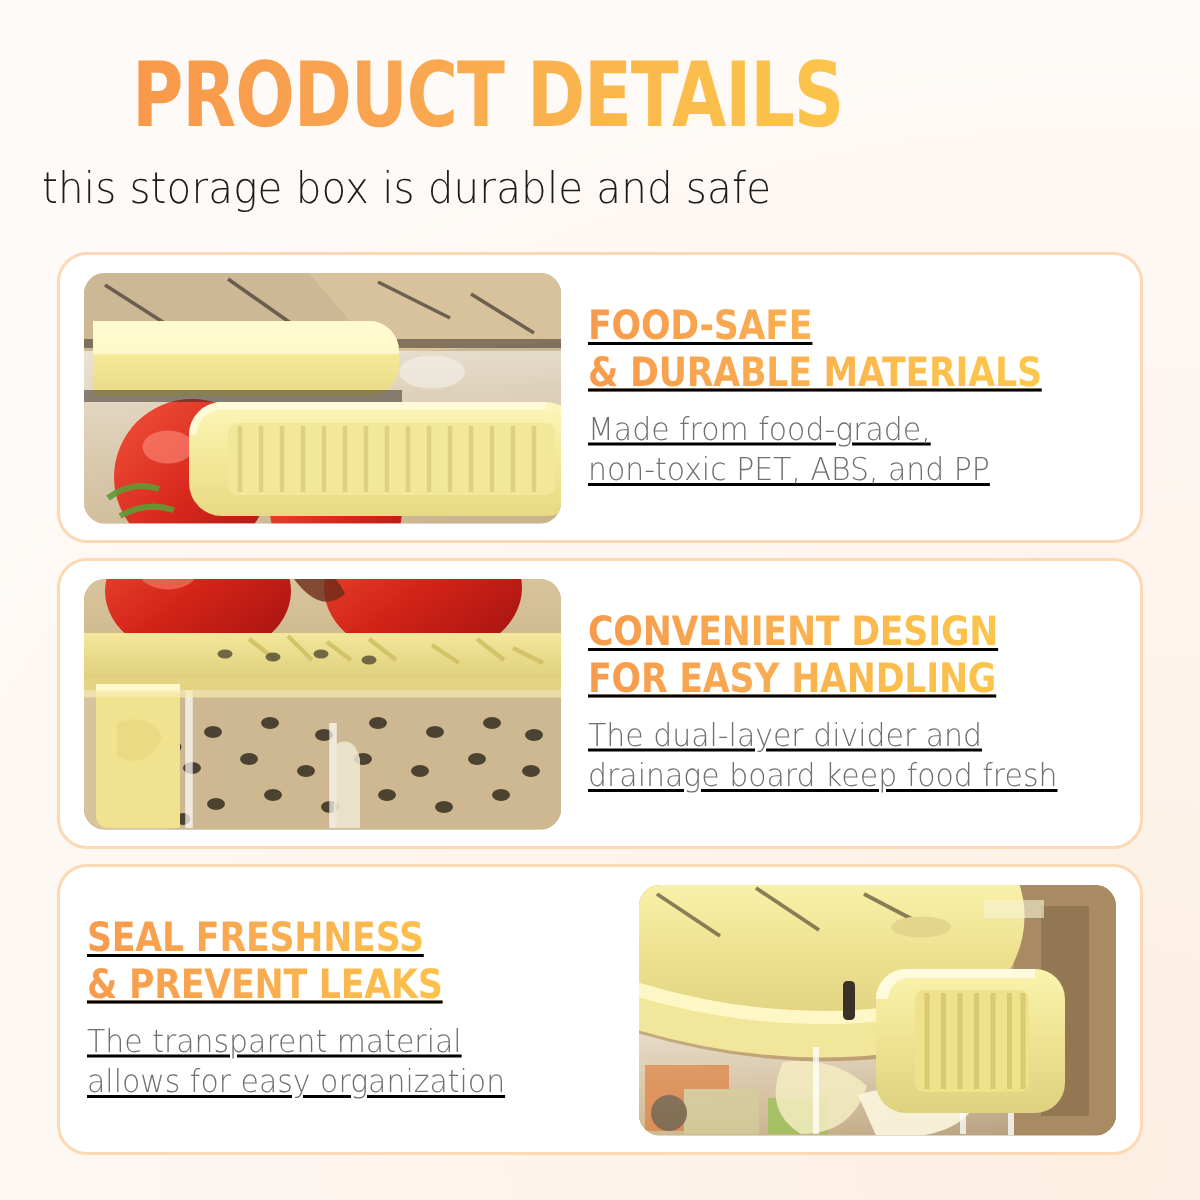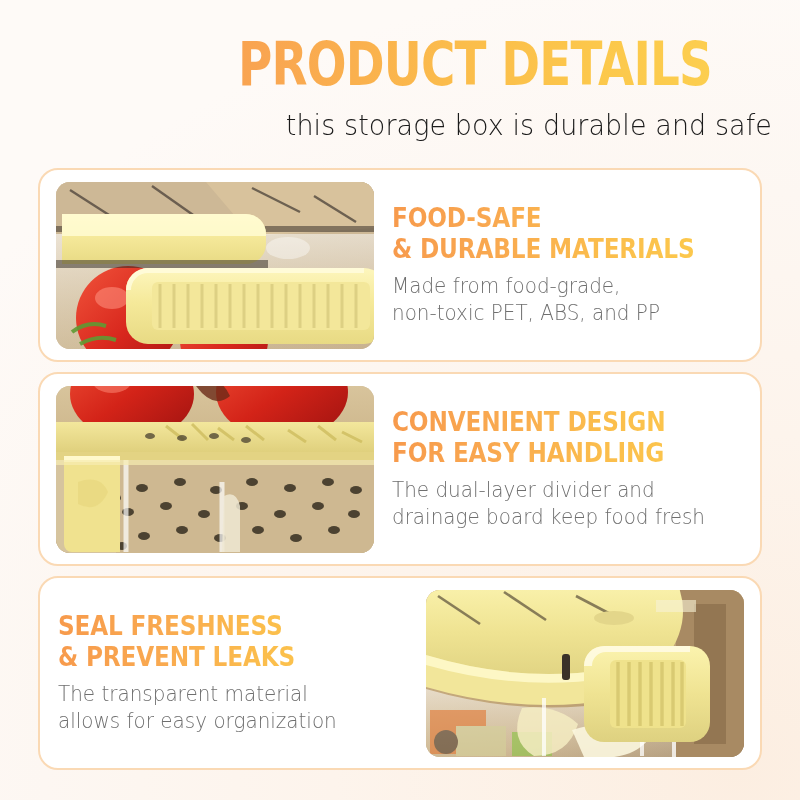--- a/index.html
+++ b/index.html
@@ -9,21 +9,21 @@
     background:#fdf6f0;
   }
   #page{
     position:relative;width:800px;height:800px;
     background:
       radial-gradient(120% 100% at 92% 96%, #fceee1 0%, #fdf4ec 42%, #fdf7f2 72%, #fefaf7 100%);
     box-sizing:border-box;
   }
 
   
-  .header{padding-top:34px;text-align:right;}
+  .header{padding-top:34px;text-align:left;}
   .title{
     font-family:"DejaVu Sans",sans-serif;
     font-weight:bold;
     font-size:60px;
     letter-spacing:-1px;
     line-height:1;
     margin:0;
     transform:scaleX(0.78);
     transform-origin:center center;
     background:linear-gradient(95deg,#f8994a 0%,#f9a551 28%,#fbbc4b 58%,#fcc84b 82%,#fcce4f 100%);
@@ -67,20 +67,21 @@
     overflow:hidden;
     position:relative;
     background:#cbb79a;
   }
   .thumb svg{display:block;width:100%;height:100%;}
 
   .copy{
     flex:1 1 auto;
     padding:0 14px 0 2px;
     min-width:0;
+    text-decoration:underline;
   }
   .card.img-right .copy{padding:0 6px 0 18px;}
 
   .heading{
     font-family:"DejaVu Sans",sans-serif;
     font-weight:bold;
     font-size:27px;
     line-height:1.14;
     letter-spacing:-.2px;
     margin:0 0 9px 0;

